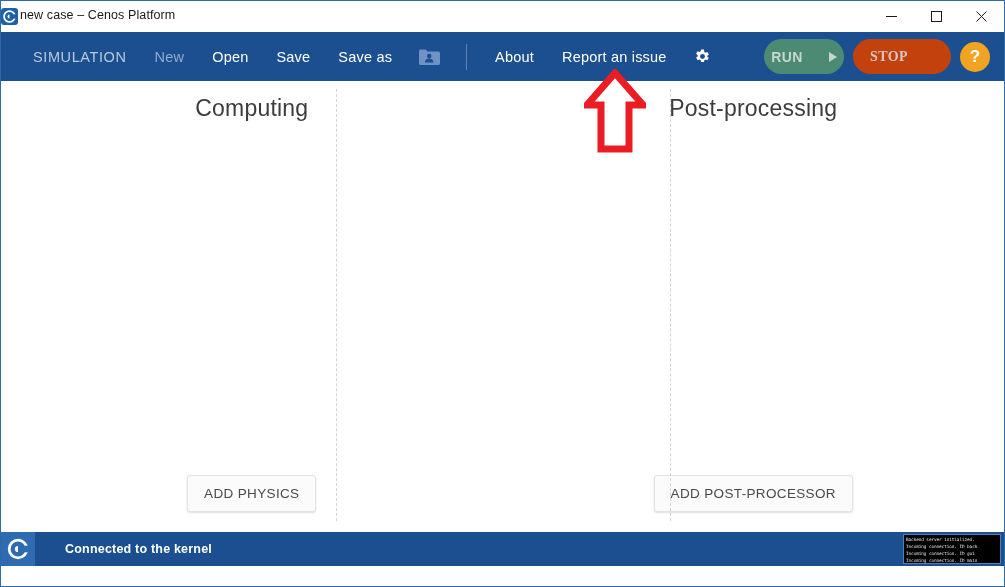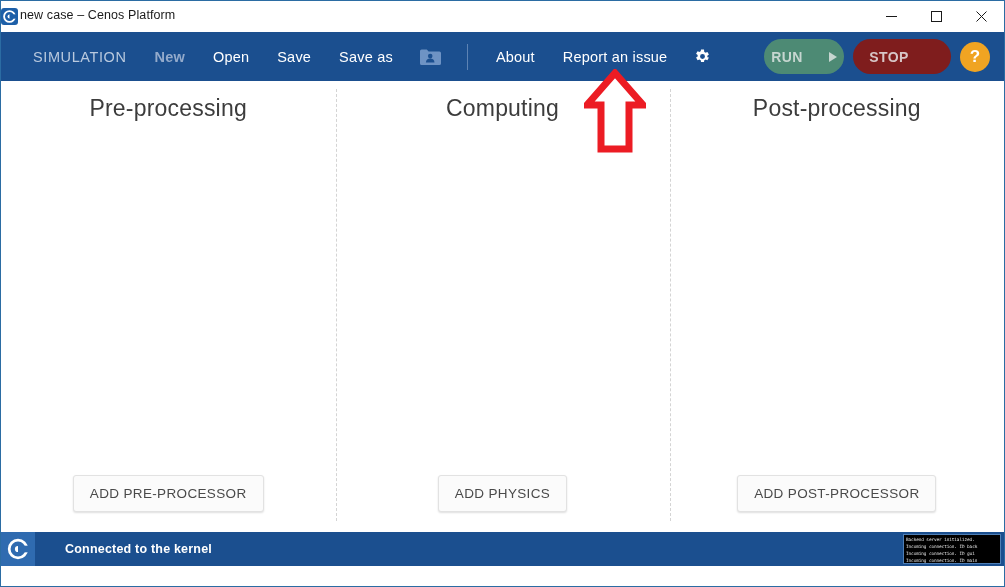--- a/index.html
+++ b/index.html
@@ -79,21 +79,21 @@
     gap: 0;
   }
   .menu-item {
     font-size: 14.5px;
     color: #ffffff;
     padding: 6px 14px;
     white-space: nowrap;
     cursor: default;
     letter-spacing: 0.2px;
   }
-  .menu-item.dim { color: #93aacb; font-weight: bold; }
+  .menu-item.dim { color: #93aacb; }
   .menu-item.brand { color: #b9c9de; letter-spacing: 0.6px; }
   .menu-icon-btn {
     padding: 6px 12px;
     display: flex;
     align-items: center;
   }
   .menu-sep {
     width: 1px;
     height: 26px;
     background: #5d83b4;
@@ -115,21 +115,21 @@
     display: flex;
     align-items: center;
     justify-content: center;
     gap: 26px;
     padding: 0 19px;
     font-size: 14px;
     font-weight: bold;
     letter-spacing: 0.4px;
   }
   .pill-run { background: #4d8a74; color: #c6d6d0; width: 80px; }
-  .pill-stop { background: #7f1d1d; color: #d8c6c7; width: 98px; }
+  .pill-stop { background: #c2410c; color: #d8c6c7; width: 98px; font-family: Liberation Serif, serif; }
   .glyph-play {
     width: 0; height: 0;
     border-left: 8px solid #c6d6d0;
     border-top: 5px solid transparent;
     border-bottom: 5px solid transparent;
   }
   .glyph-stop {
     width: 9px; height: 9px;
     background: #d8c6c7;
   }
@@ -316,25 +316,20 @@
       <div class="pill-btn pill-stop">
         <span>STOP</span>
         <span class="glyph-stop"></span>
       </div>
       <div class="help-btn">?</div>
     </div>
   </div>
 
   <div class="canvas">
 
-    <div class="column">
-      <div class="col-title">Pre-processing</div>
-      <div class="col-spacer"></div>
-      <button class="add-btn">ADD PRE-PROCESSOR</button>
-    </div>
 
     <div class="column">
       <div class="col-title">Computing</div>
       <div class="col-spacer"></div>
       <button class="add-btn">ADD PHYSICS</button>
     </div>
 
     <div class="column">
       <div class="col-title">Post-processing</div>
       <div class="col-spacer"></div>

